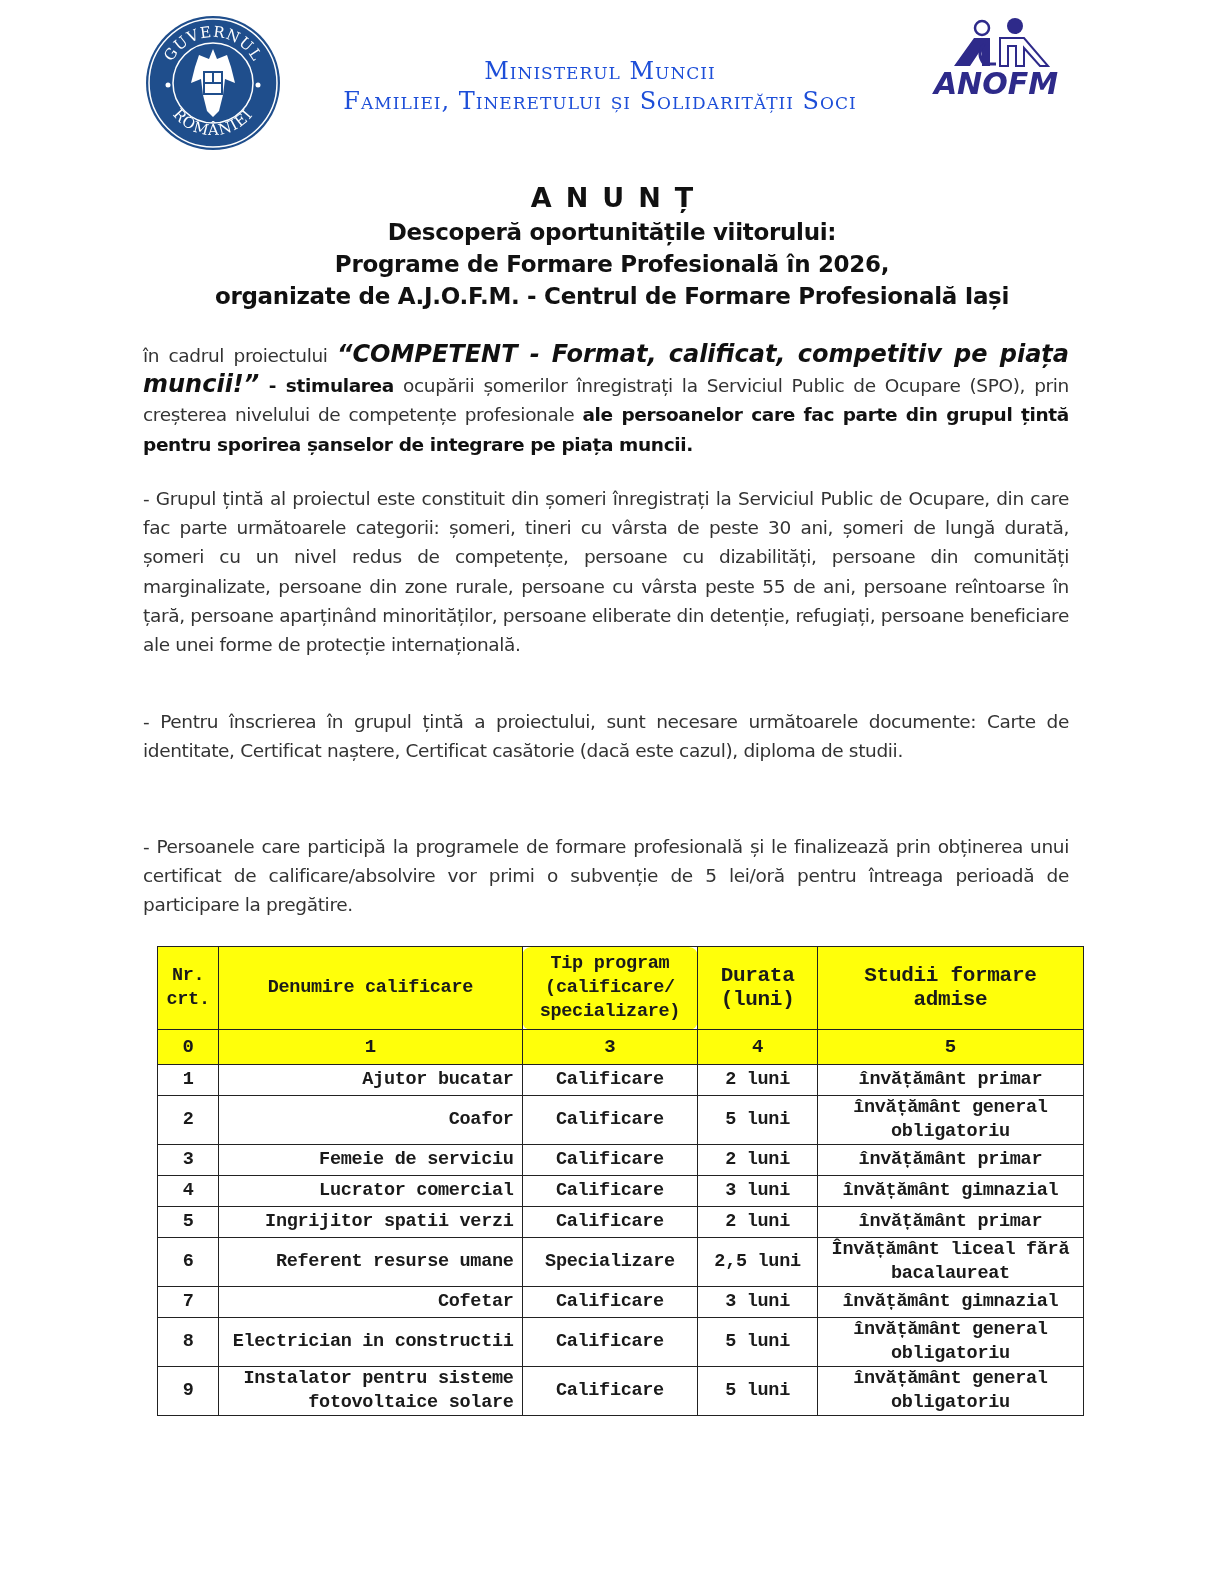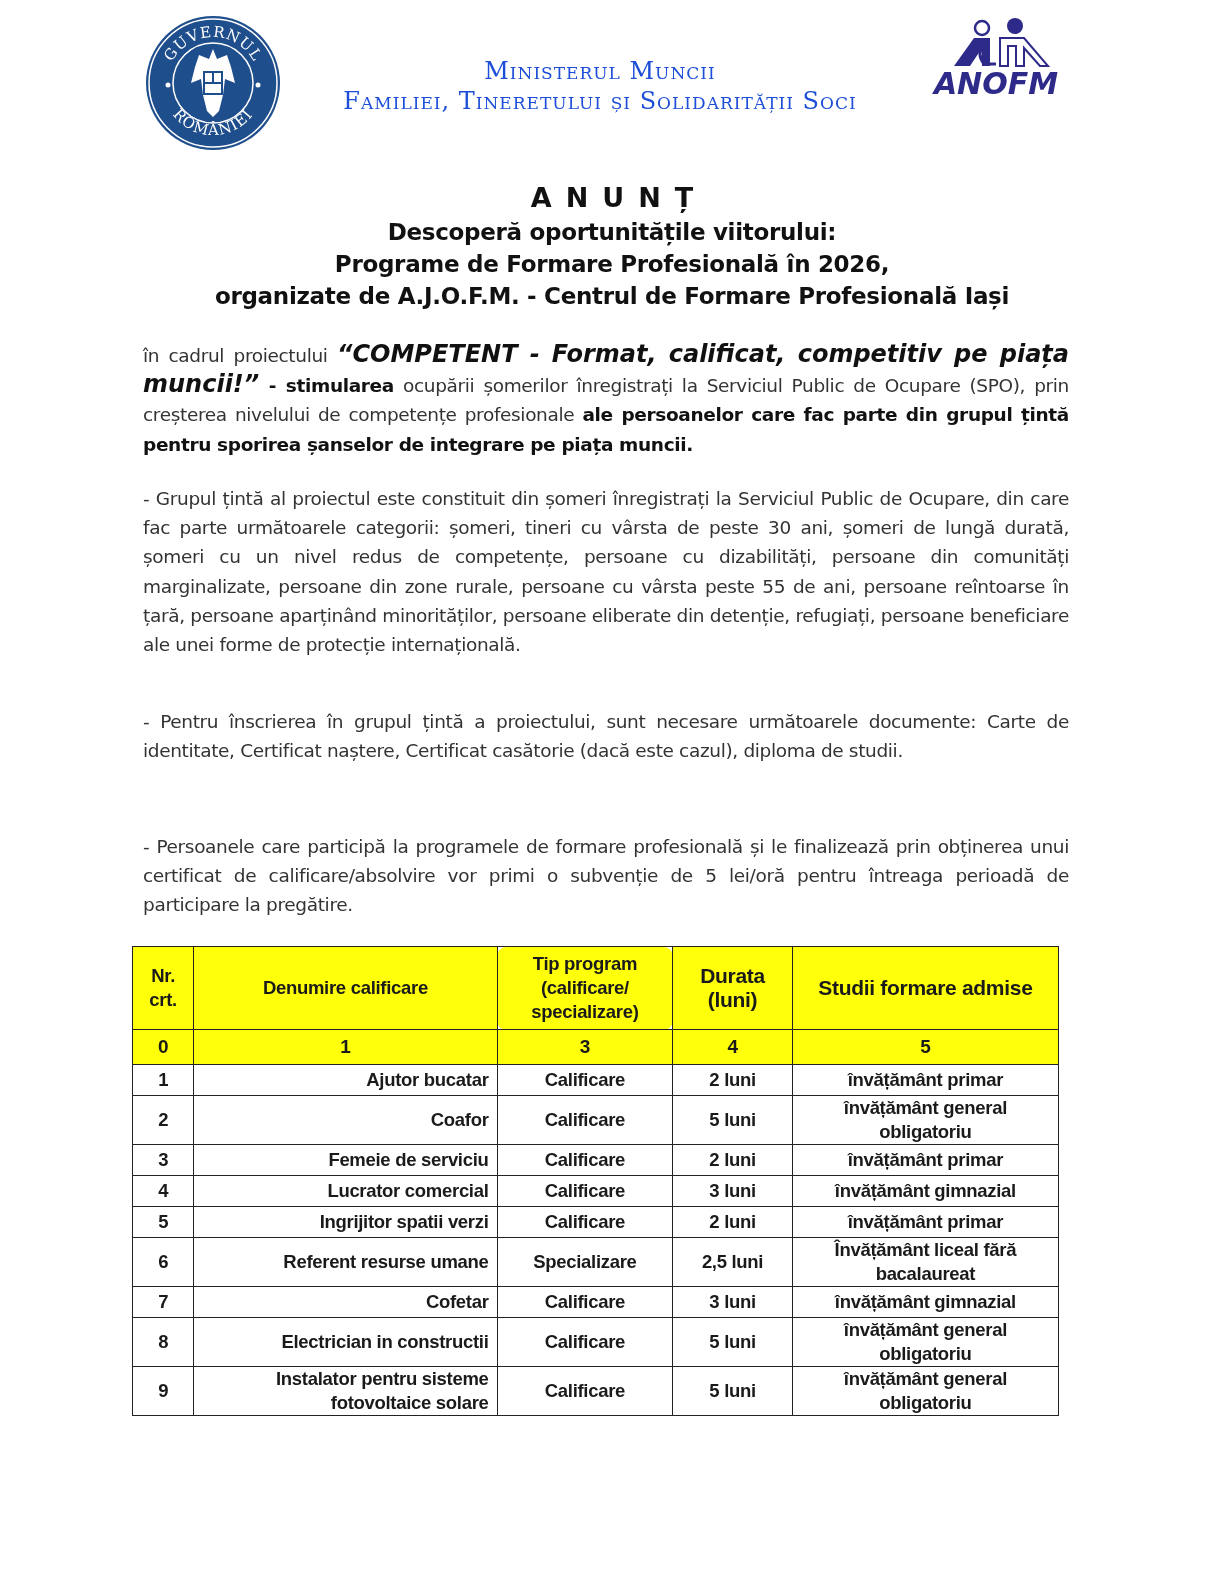--- a/index.html
+++ b/index.html
@@ -23,22 +23,22 @@
   .para { position: absolute; left: 143px; width: 926px; text-align: justify;
           font-family: "DejaVu Sans", sans-serif; font-size: 18.5px; line-height: 29.2px;
           color: #333; letter-spacing: -0.35px; }
   .para b { color: #111; }
   .p1 { top: 340px; }
   .p1 .proj { font-style: italic; font-weight: bold; font-size: 24px; color: #111; letter-spacing: 0; }
   .p2 { top: 484px; }
   .p3 { top: 707px; }
   .p4 { top: 814px; margin-top: 18px; }
 
-  table.courses { position: absolute; left: 132px; top: 946px; width: 927px;
-                  border-collapse: collapse; font-family: Liberation Sans, sans-serif;
+  table.courses { position: absolute; left: 157px; top: 946px; width: 927px;
+                  border-collapse: collapse; font-family: Liberation Mono, monospace;
                   font-size: 18.5px; color: #1a1a1a; letter-spacing: -0.3px; }
   table.courses td, table.courses th { border: 1.5px solid #222; padding: 0 8px; }
   table.courses thead th { background: #ffff0a; font-weight: bold; color: #1a1a1a; text-align: center; }
   table.courses thead tr.h1 th { height: 82px; line-height: 24px; }
   table.courses thead tr.h1 th.big { font-size: 21px; }
   table.courses thead tr.h2 th { height: 34px; font-size: 19px; }
   table.courses tbody td { font-weight: bold; text-align: center; line-height: 24px; }
   table.courses tbody td.name { text-align: right; padding-left: 10px; }
   table.courses tbody tr.r1 td { height: 30px; }
   table.courses tbody tr.r2 td { height: 48px; }

